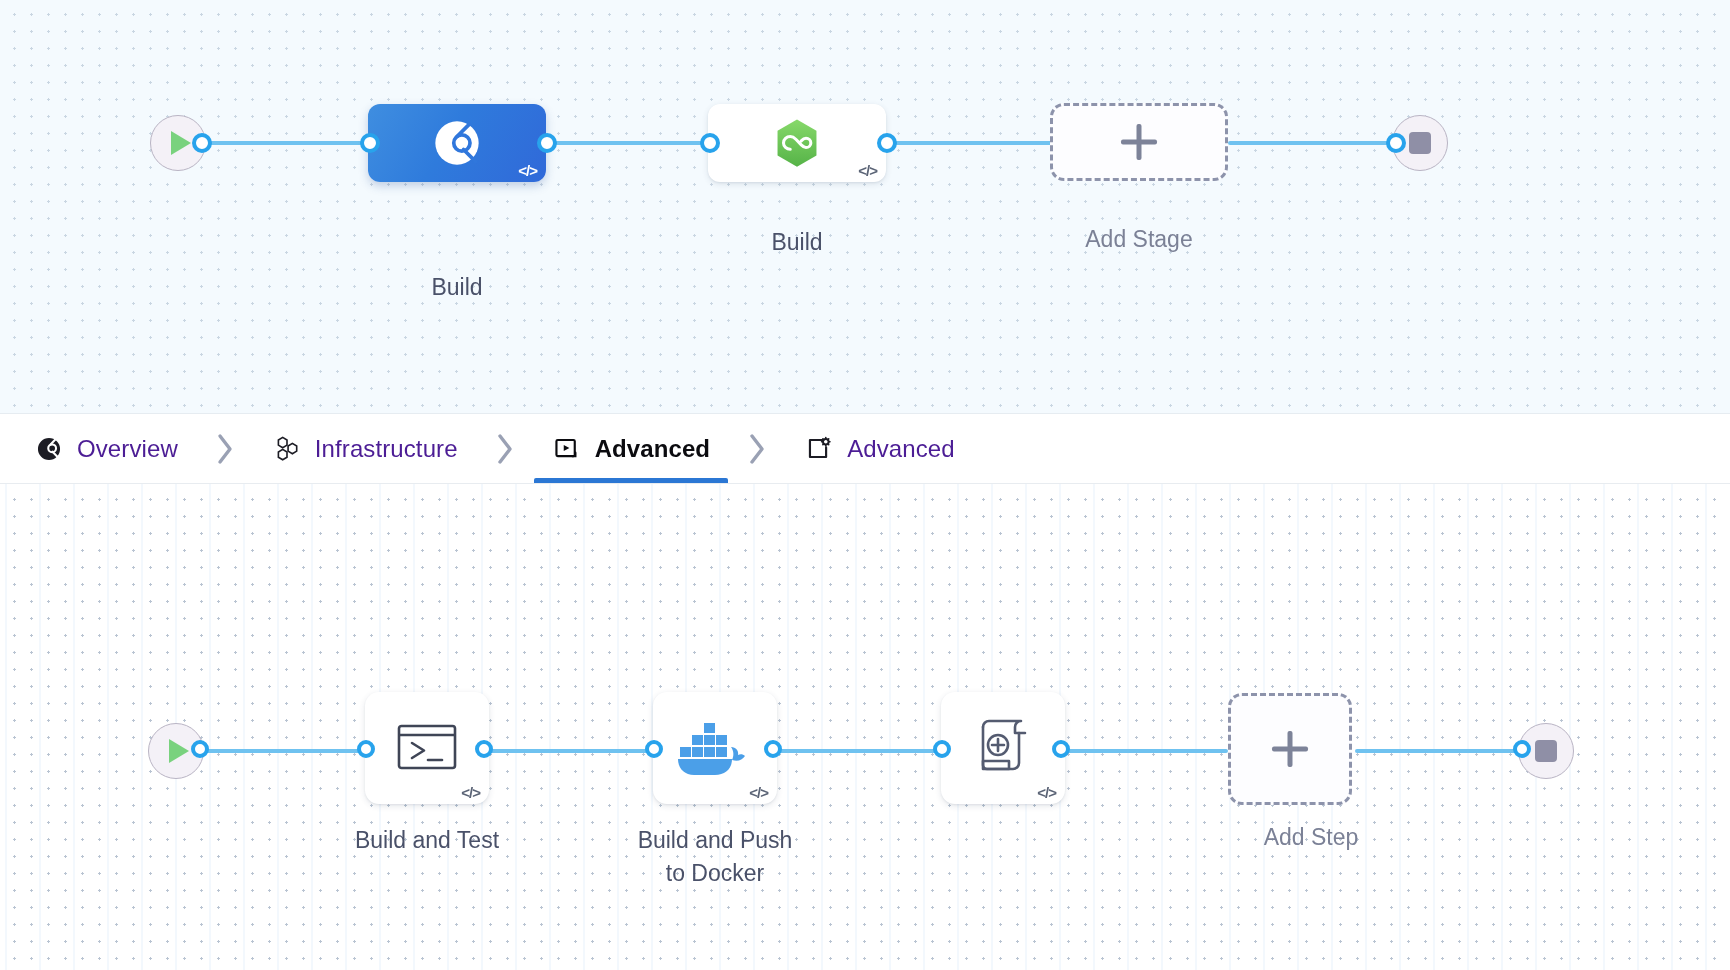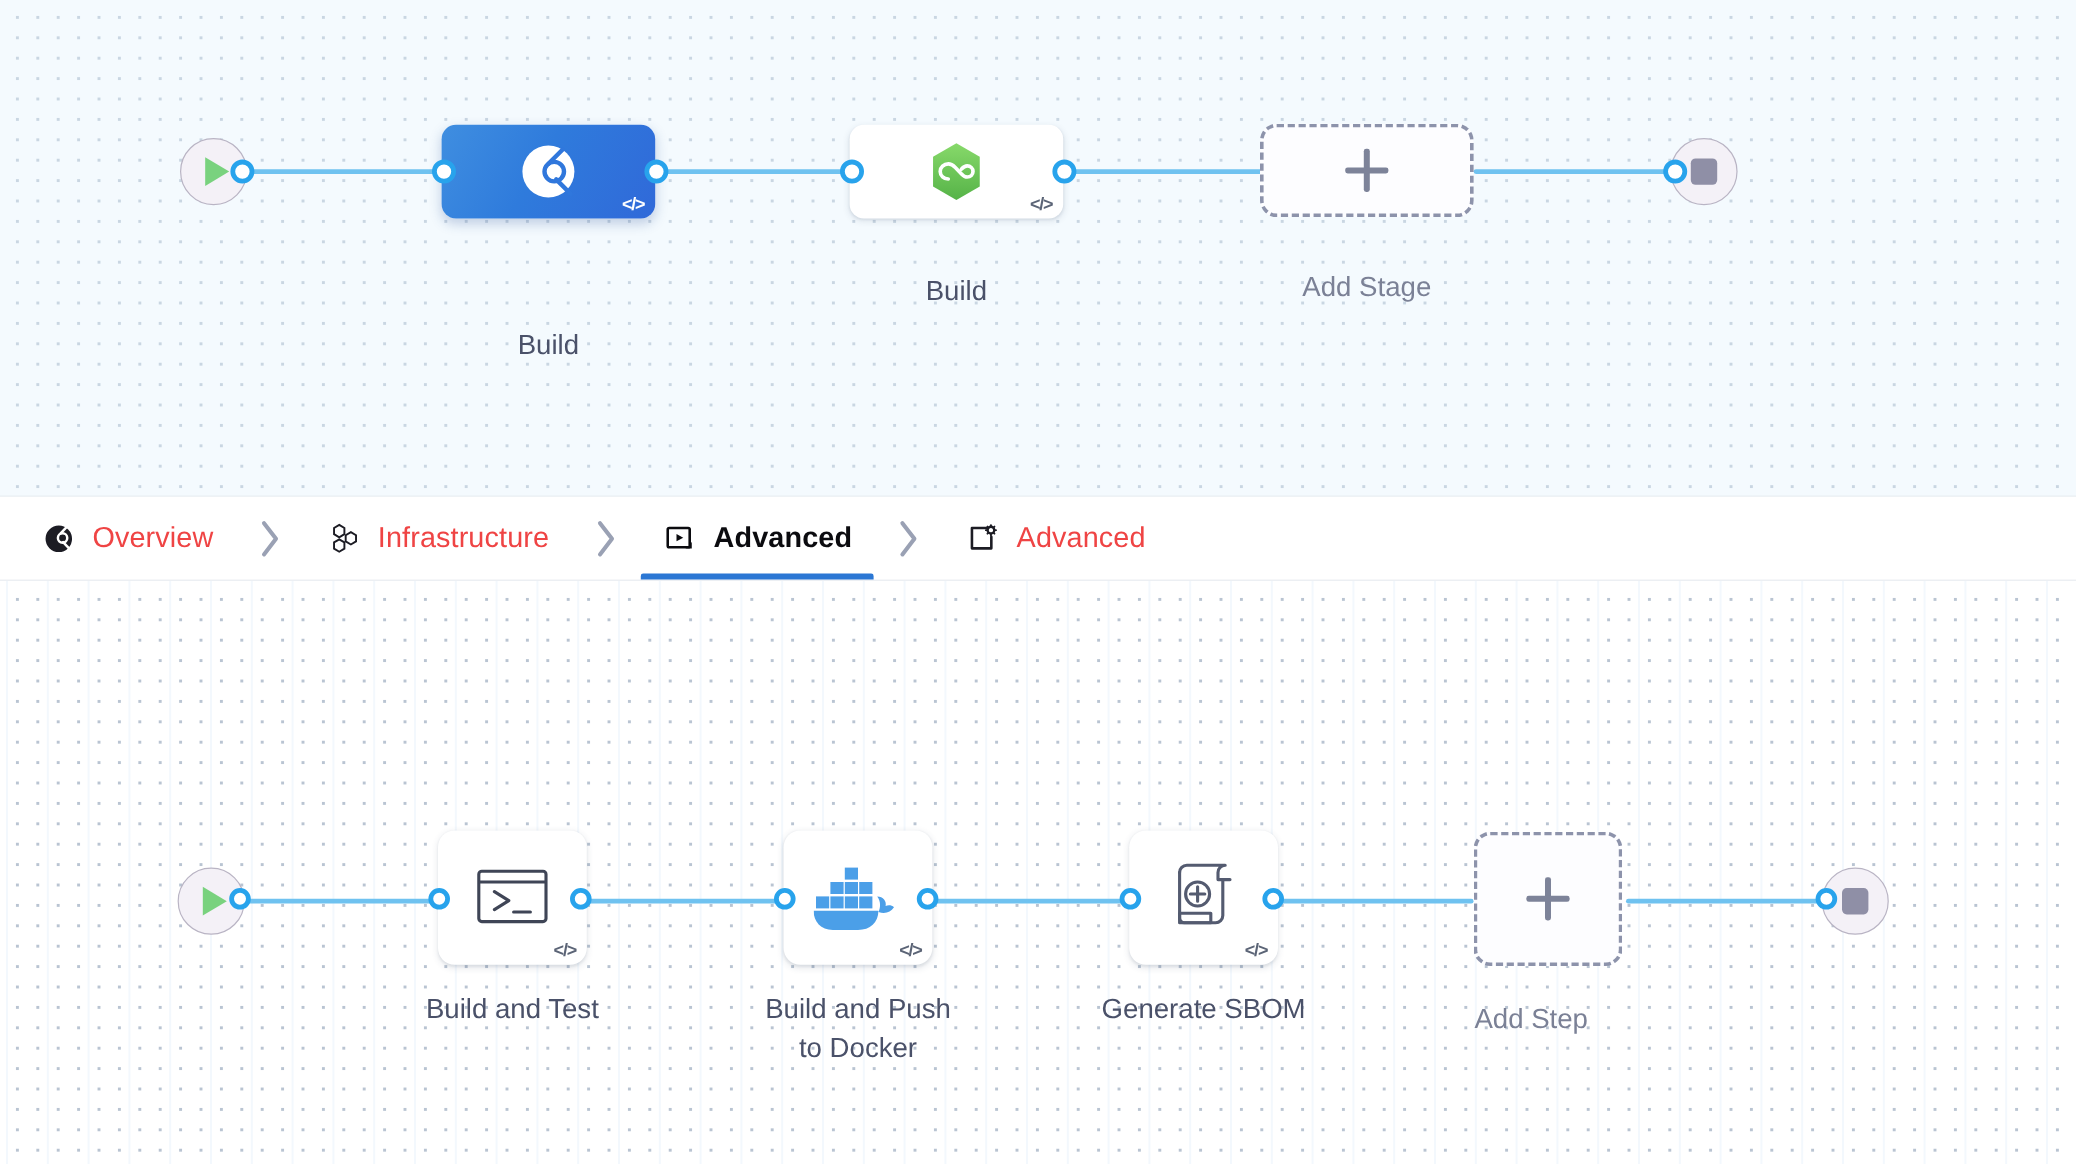--- a/index.html
+++ b/index.html
@@ -52,21 +52,21 @@
     display: flex;
     align-items: center;
     gap: 13px;
     padding: 0 10px;
     position: relative;
     cursor: pointer;
     user-select: none;
   }
   .tab .tab-label {
     font-size: 24px;
-    color: #ef4444;
+    color: #4c1d95;
     letter-spacing: .1px;
     white-space: nowrap;
   }
   .tab.active .tab-label { font-weight: bold; color: #0b0b0f; }
   .tab.active::after {
     content: "";
     position: absolute;
     left: -8px; right: -8px; bottom: 0;
     height: 5px;
     background: #2b77d4;
@@ -386,26 +386,25 @@
         <path d="M12 10c0-3.3 2.7-6 6-6h32c-3.3 0-6 2.7-6 6v6h10" fill="none" stroke="#545b70" stroke-width="2.6" stroke-linecap="round" stroke-linejoin="round"></path>
         <path d="M12 10v42h30c3.3 0 6-2.7 6-6V16" fill="none" stroke="#545b70" stroke-width="2.6" stroke-linecap="round" stroke-linejoin="round"></path>
         <path d="M12 44h26v8c0 0-2.5 0-4 0H16c-2.2 0-4-1.8-4-4z" fill="none" stroke="#545b70" stroke-width="2.6" stroke-linejoin="round"></path>
         <circle cx="27" cy="28" r="10" fill="none" stroke="#545b70" stroke-width="2.6"></circle>
         <path d="M27 22v12 M21 28h12" stroke="#545b70" stroke-width="2.6" stroke-linecap="round"></path>
       </svg>
       <span class="code-badge">&lt;/&gt;</span>
     </div>
     <div class="port small" style="left:933px; top:256px;"></div>
     <div class="port small" style="left:1052px; top:256px;"></div>
-    <div class="caption" style="left:876px; top:340px; width:254px;">Generate SBOM</div>
 
     <div class="add-node step" style="left:1228px; top:209px;">
       <div class="plus"></div>
     </div>
-    <div class="caption muted" style="left:1149px; top:337px; width:254px;margin-top:12px;">Add Step</div>
+    <div class="caption muted" style="left:1184px; top:337px; width:254px;">Add Step</div>
 
     <div class="terminal" style="left:1518px; top:239px;">
       <div class="stop-sq"></div>
     </div>
     <div class="port small" style="left:1513px; top:256px;"></div>
   </div>
 
 </div>
 
 </body></html>

